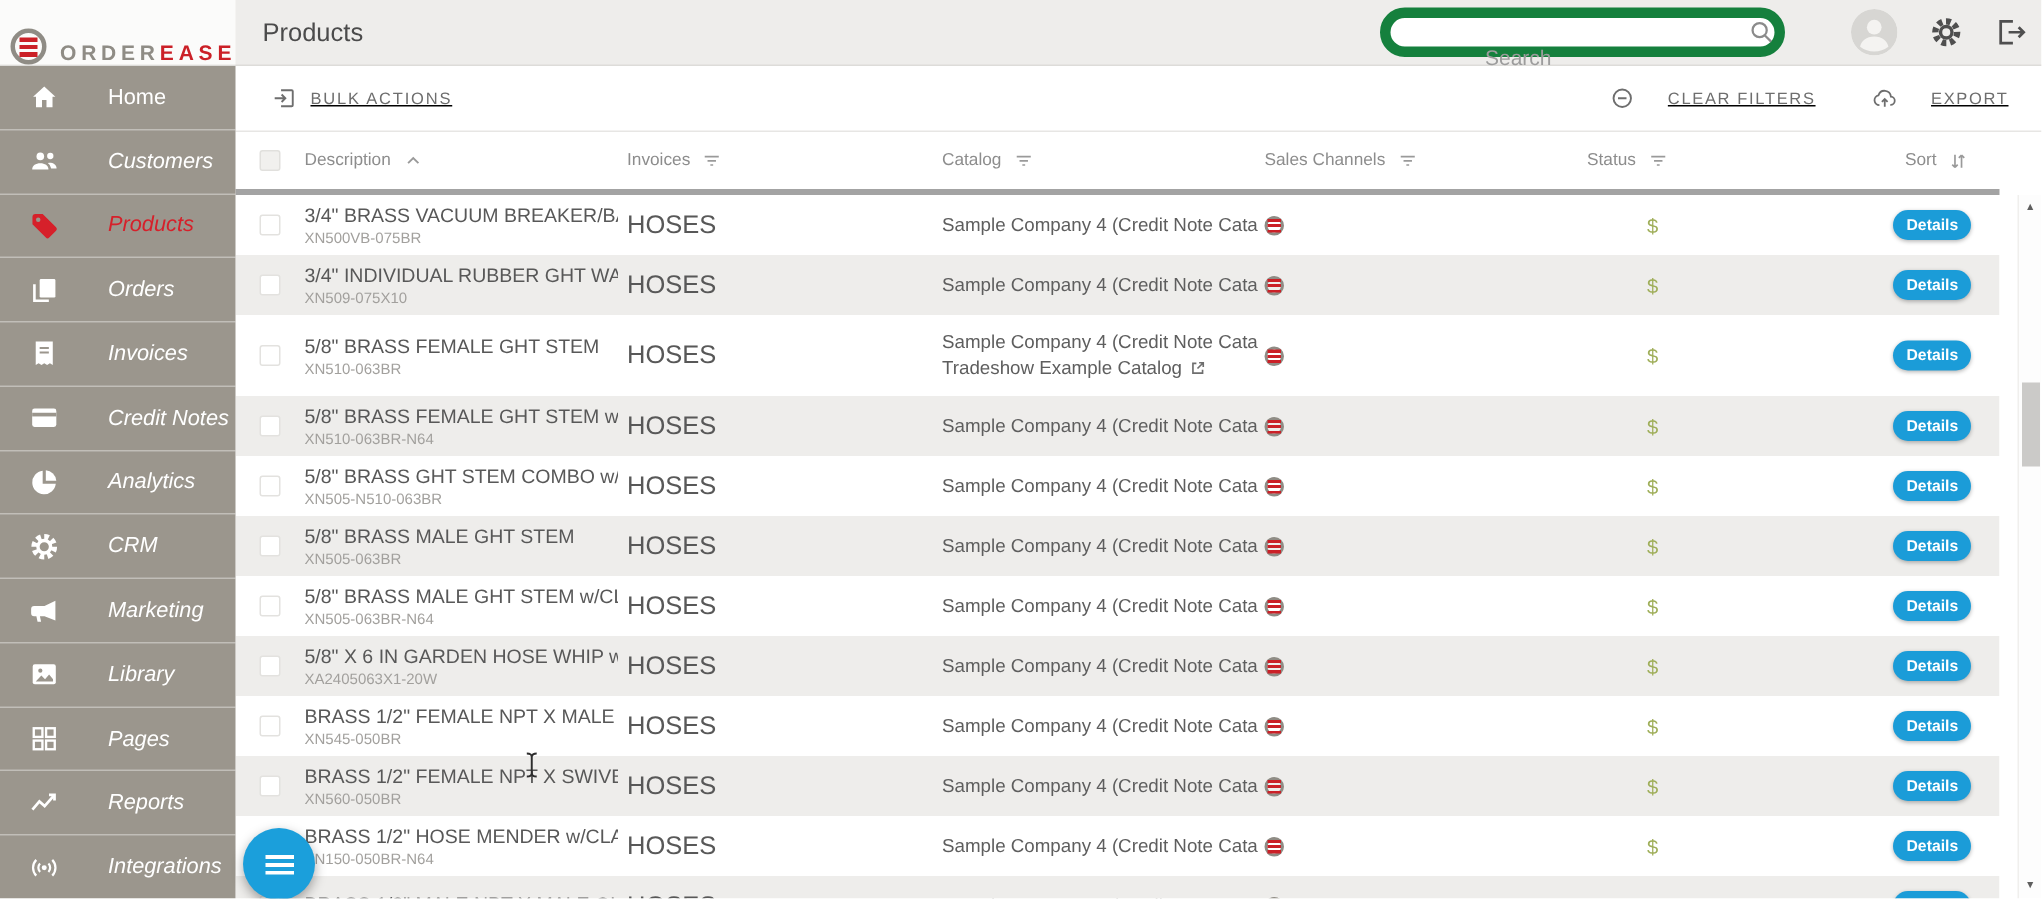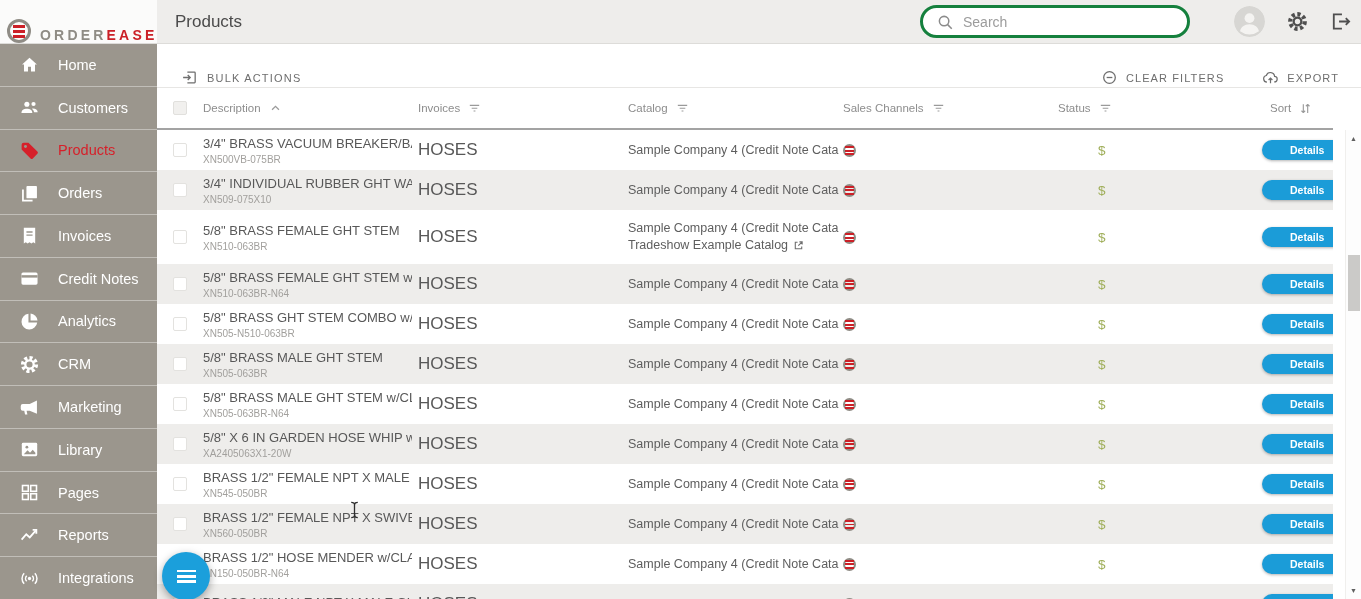--- a/index.html
+++ b/index.html
@@ -17,49 +17,49 @@
   
   .topbar{position:absolute;top:0;left:0;right:0;height:44px;background:#eeedeb;border-bottom:1px solid #dddcd9;z-index:5;}
   .logo-area{position:absolute;left:0;top:0;width:157px;height:43px;background:#fbfbfa;display:flex;align-items:flex-end;padding-left:7px;cursor:pointer;}
   .logo-circle{width:24px;height:24px;border:3px solid #8f8c85;border-radius:50%;display:flex;align-items:center;justify-content:center;flex:none;}
   .logo-bars{width:12px;height:13px;background:linear-gradient(to bottom,var(--brand-red) 0 3px,transparent 3px 5px,var(--brand-red) 5px 8px,transparent 8px 10px,var(--brand-red) 10px 13px);}
   .logo-colon{width:3px;height:12px;margin-left:2px;background:linear-gradient(to bottom,#8f8c85 0 3px,transparent 3px 9px,var(--brand-red) 9px 12px);}
   .brand{margin-left:7px;font-size:14px;font-weight:700;letter-spacing:3.2px;white-space:nowrap;}
   .brand-gray{color:#8f8c85;}
   .brand-red{color:var(--brand-red);}
   .page-title{position:absolute;left:175px;top:0;line-height:44px;font-size:17px;color:#4b4b4b;}
-  .search{position:absolute;left:920px;top:5px;width:270px;height:33px;border:3px solid #15803d;border-radius:17px;background:#fff;display:flex;align-items:center;padding-left:13px;}
+  .search{position:absolute;left:920px;top:5px;width:270px;height:33px;border:7px solid #15803d;border-radius:17px;background:#fff;display:flex;align-items:flex-end;padding-left:13px;flex-direction:column;}
   .search-ico{width:18px;height:18px;display:inline-flex;color:#8b8b8b;flex:none;}
   .search-ico svg{width:100%;height:100%;}
   .search input{border:none;outline:none;flex:1;font-size:14px;color:#444;background:transparent;padding:0 12px 0 9px;font-family:inherit;}
   .search input::placeholder{color:#9c9c9c;}
   .avatar{position:absolute;left:1234px;top:6px;width:31px;height:31px;border-radius:50%;overflow:hidden;cursor:pointer;}
   .avatar svg{width:100%;height:100%;display:block;}
   .iconbtn{position:absolute;background:none;border:none;padding:0;cursor:pointer;color:#4f4f4f;}
   .iconbtn svg{width:100%;height:100%;display:block;}
   .gear{left:1286px;top:10px;width:23px;height:23px;}
   .logout{left:1329px;top:10px;width:23px;height:23px;}
   
   .sidebar{position:absolute;left:0;top:44px;bottom:0;width:157px;background:var(--sidebar-bg);display:flex;flex-direction:column;z-index:4;}
   .side-item{flex:1;display:flex;align-items:center;padding-left:19px;color:#fff;cursor:pointer;min-height:0;}
-  .side-item + .side-item{border-top:1px solid rgba(255,255,255,.38);}
+  .side-item + .side-item{border-top:1px solid rgba(255,255,255,.38);font-style:italic;}
   .side-icon{width:21px;height:21px;display:inline-flex;flex:none;}
   .side-icon svg{width:100%;height:100%;}
-  .side-label{margin-left:18px;font-size:14.5px;white-space:nowrap;}
+  .side-label{margin-left:32px;font-size:14.5px;white-space:nowrap;}
   .side-item.active{color:#d6202a;}
   
   .main{position:absolute;left:157px;top:44px;right:0;bottom:0;background:#fff;}
-  .toolbar{height:44px;display:flex;align-items:flex-end;border-bottom:1px solid #e7e6e4;}
+  .toolbar{height:44px;display:flex;align-items:center;border-bottom:1px solid #e7e6e4;text-decoration:underline;}
   .bulk{display:flex;align-items:center;gap:9px;margin-left:18px;background:none;border:none;color:#6e6e6e;font-size:11px;letter-spacing:1.2px;font-family:inherit;cursor:pointer;}
   .ticon{width:17px;height:17px;display:inline-flex;color:#6e6e6e;flex:none;}
   .ticon svg{width:100%;height:100%;}
   .toolbar-right{margin-left:auto;display:flex;align-items:center;gap:26px;margin-right:16px;}
-  .toolbar-right button{display:flex;align-items:center;gap:8px;background:none;border:none;color:#6e6e6e;font-size:11px;letter-spacing:1.1px;font-family:inherit;cursor:pointer;}
+  .toolbar-right button{display:flex;align-items:center;gap:22px;background:none;border:none;color:#6e6e6e;font-size:11px;letter-spacing:1.1px;font-family:inherit;cursor:pointer;}
   .grid-cols{display:grid;grid-template-columns:46px 215px 210px 215px 215px 204px 1fr;align-items:center;}
-  .header-row{height:42px;border-bottom:2px solid #a3a3a3;margin-right:28px;}
+  .header-row{height:42px;border-bottom:4px solid #a3a3a3;margin-right:28px;}
   .hcell{display:flex;align-items:center;gap:7px;font-size:11.5px;color:#8d8d8d;cursor:pointer;}
   .hcell.hcol5{padding-left:8px;}
   .hicon{width:15px;height:15px;display:inline-flex;color:#9a9a9a;flex:none;}
   .hicon svg{width:100%;height:100%;}
   .cell-check{display:flex;justify-content:center;}
   .checkbox{width:14px;height:14px;border:1px solid #e3e2df;background:#fff;border-radius:2px;display:inline-block;cursor:pointer;}
   .header-checkbox{background:#f1f0ee;border-color:#e1e0dd;}
   .rows{height:469px;overflow:hidden;margin-right:28px;}
   .row{min-height:40px;background:#fff;cursor:default;}
   .row.alt{background:#eeedeb;}
@@ -68,21 +68,21 @@
   .desc{font-size:13px;color:#585858;white-space:nowrap;overflow:hidden;}
   .sku{font-size:10px;color:#a2a09d;margin-top:3px;white-space:nowrap;overflow:hidden;}
   .cell-cat{font-size:17px;color:#585858;}
   .cell-catalog{font-size:12.5px;color:#5e5e5e;overflow:hidden;padding-right:4px;}
   .catalog-line{white-space:nowrap;overflow:hidden;line-height:17px;display:flex;align-items:center;gap:5px;}
   .ext{width:11px;height:11px;display:inline-flex;color:#6e6e6e;flex:none;}
   .ext svg{width:100%;height:100%;}
   .mini-logo{width:13px;height:13px;border:2px solid #8f8c85;border-radius:50%;display:flex;align-items:center;justify-content:center;}
   .mini-bars{width:9px;height:9px;background:linear-gradient(to bottom,var(--brand-red) 0 2px,transparent 2px 3.5px,var(--brand-red) 3.5px 5.5px,transparent 5.5px 7px,var(--brand-red) 7px 9px);}
   .cell-status{padding-left:40px;font-size:13.5px;color:var(--status-green);}
-  .details-btn{background:var(--accent);color:#fff;border:none;border-radius:10px;font-size:10.5px;font-weight:700;padding:4px 28px;font-family:inherit;cursor:pointer;box-shadow:0 1px 3px rgba(0,0,0,.3);}
+  .details-btn{background:var(--accent);color:#fff;border:none;border-radius:10px;font-size:10.5px;font-weight:700;padding:4px 9px;font-family:inherit;cursor:pointer;box-shadow:0 1px 3px rgba(0,0,0,.3);}
   
   .vscroll{position:absolute;right:0;top:86px;bottom:0;width:16px;background:#fdfdfd;border-left:1px solid #f0efed;}
   .arr{position:absolute;left:0;right:0;text-align:center;font-size:7px;color:#5f5f5f;cursor:pointer;}
   .arr.up{top:5px;}
   .arr.down{bottom:5px;}
   .thumb{position:absolute;left:2px;top:125px;width:12px;height:56px;background:#cbcac8;cursor:pointer;}
   
   .fab{position:absolute;left:162px;top:552px;width:48px;height:48px;border-radius:50%;background:#1b9fdb;border:none;cursor:pointer;box-shadow:0 3px 8px rgba(0,0,0,.35);display:flex;align-items:center;justify-content:center;z-index:10;}
   .fab-bars{width:19px;height:13px;background:linear-gradient(to bottom,#fff 0 2.5px,transparent 2.5px 5.2px,#fff 5.2px 7.7px,transparent 7.7px 10.4px,#fff 10.4px 13px);}
   .cursor{position:absolute;left:349px;top:501px;width:11px;height:18px;z-index:20;pointer-events:none;color:#2d2d2d;}

